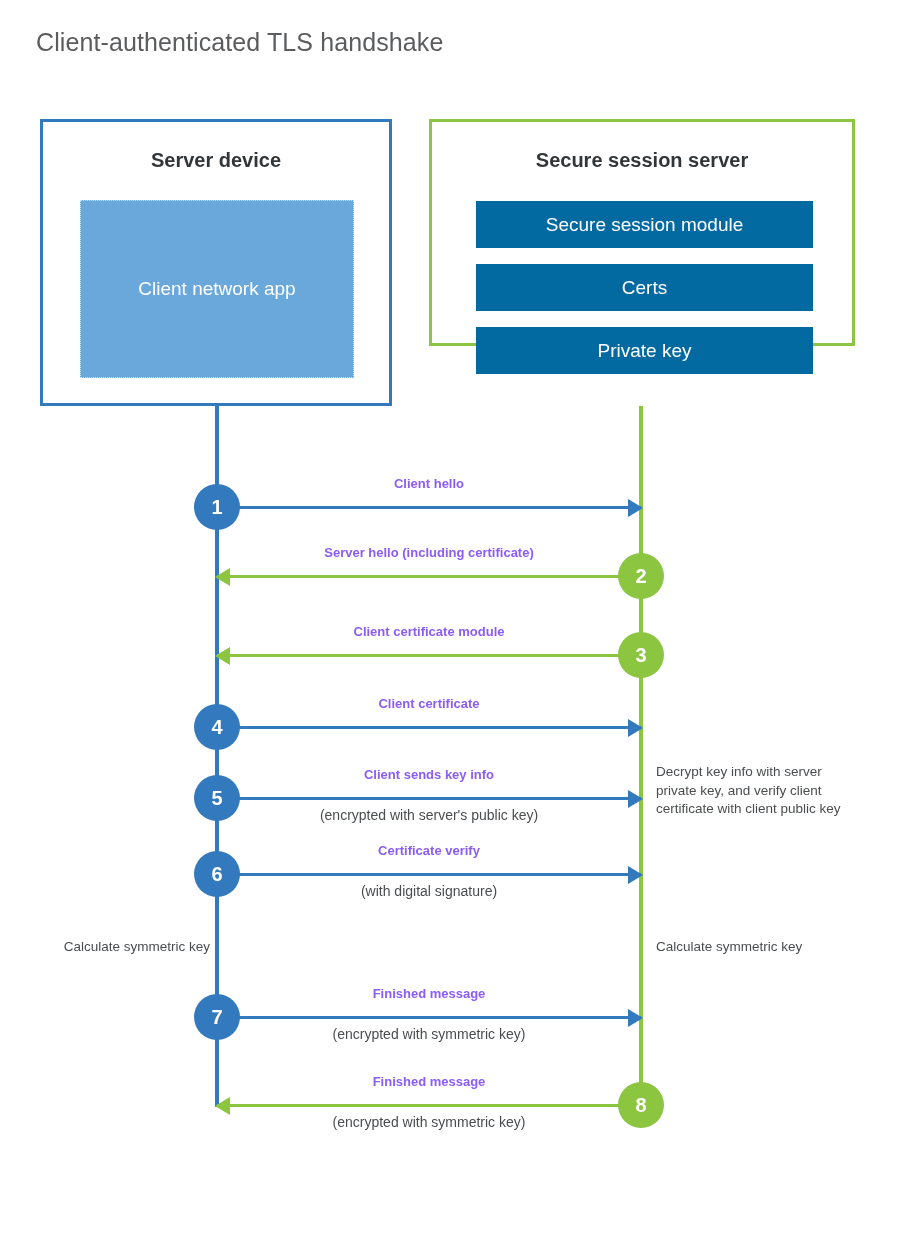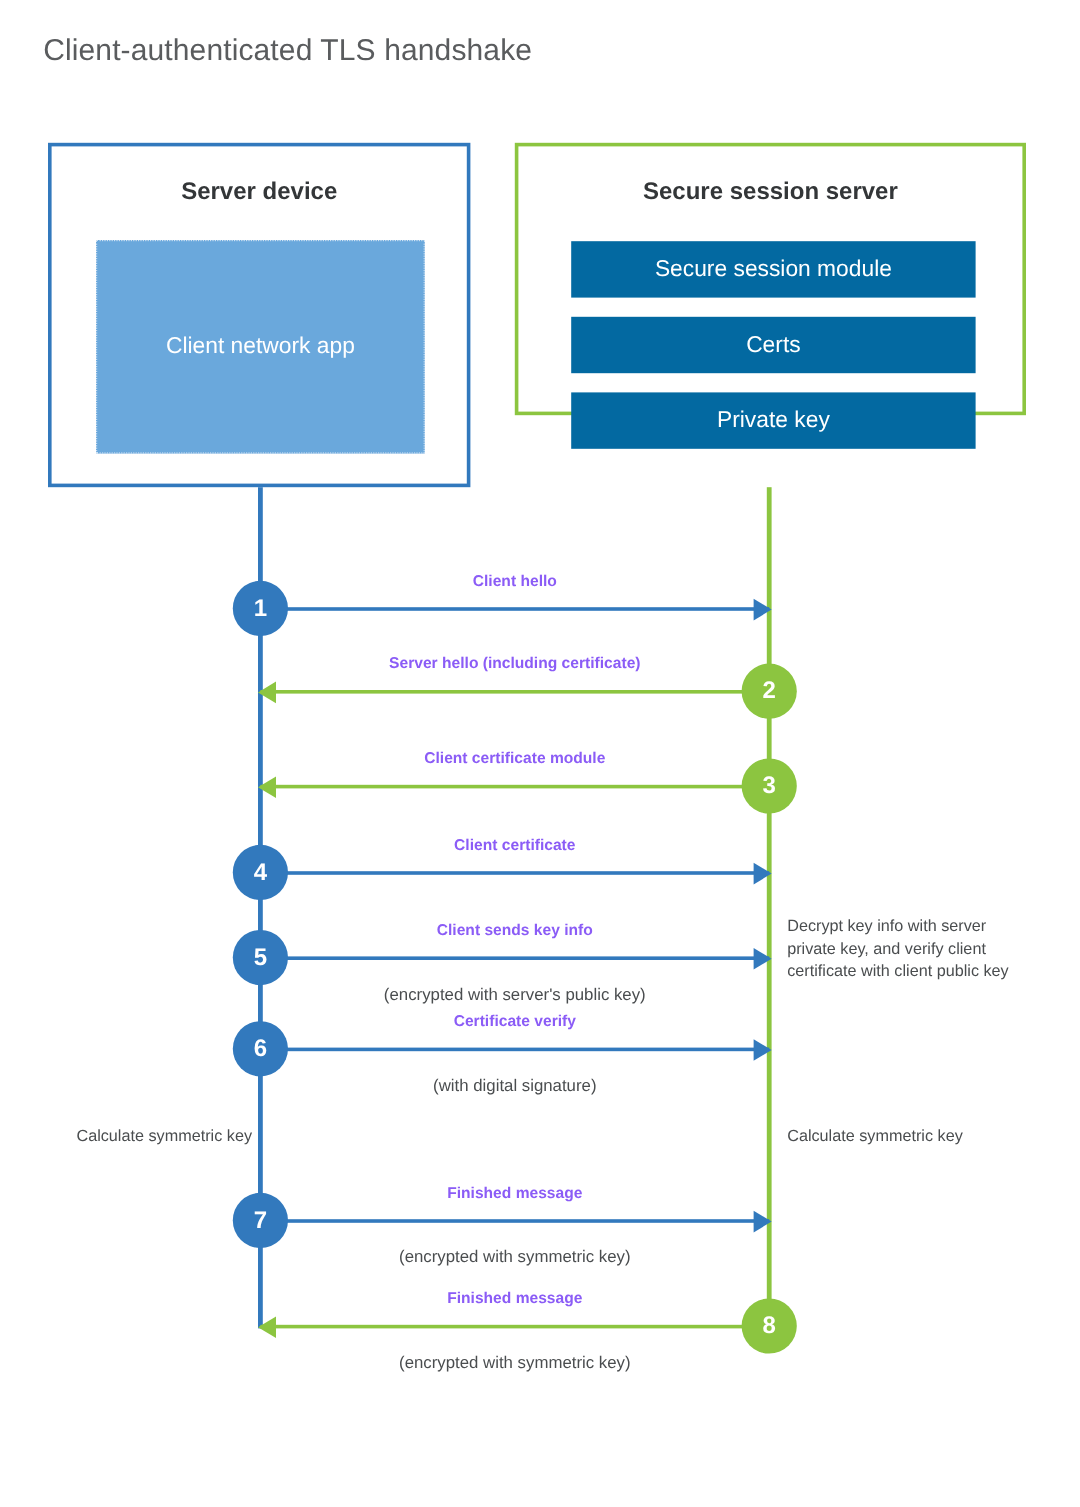--- a/index.html
+++ b/index.html
@@ -169,21 +169,20 @@
   .msg-sublabel {
     position: absolute;
     left: 217px;
     width: 424px;
     text-align: center;
     font-size: 14px;
     font-weight: 300;
     color: #4a4d4f;
     top: 9px;
     white-space: nowrap;
-    margin-top: 13px;
   }
 
   
   .step-badge {
     position: absolute;
     width: 46px;
     height: 46px;
     border-radius: 50%;
     display: flex;
     align-items: center;

